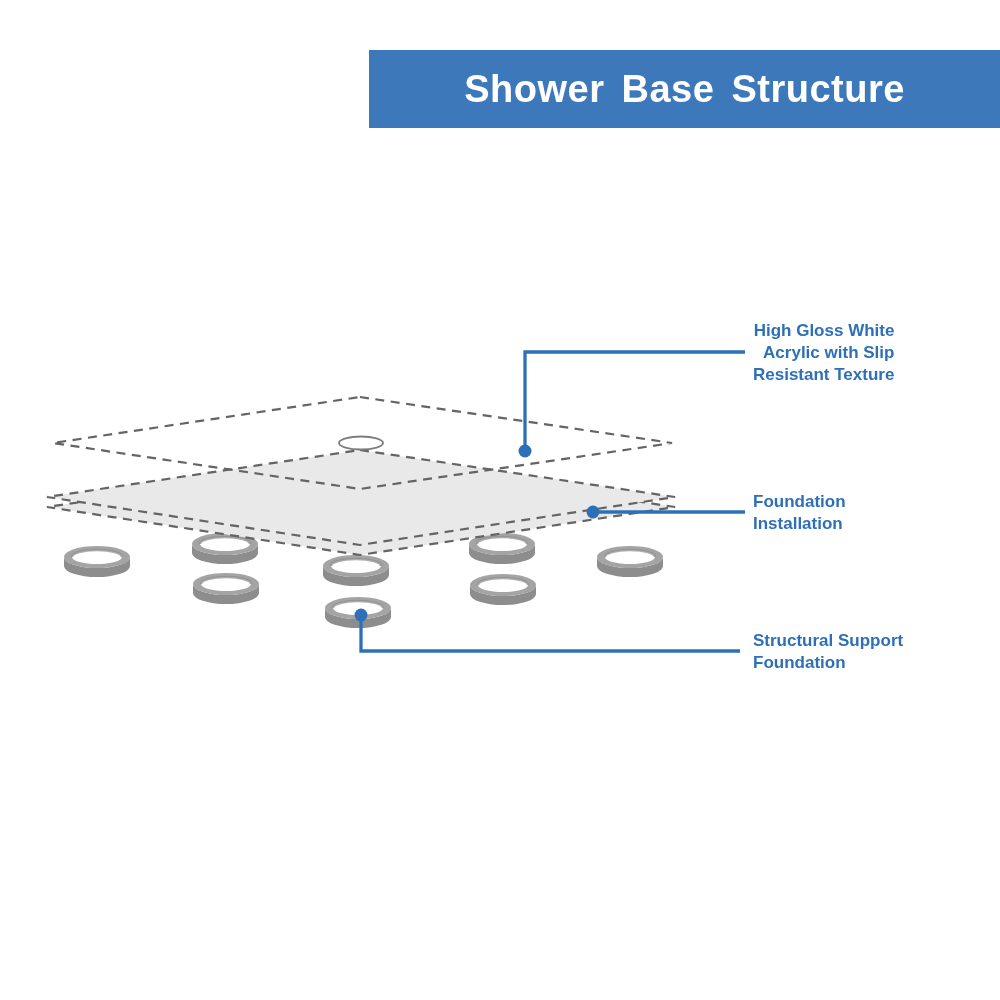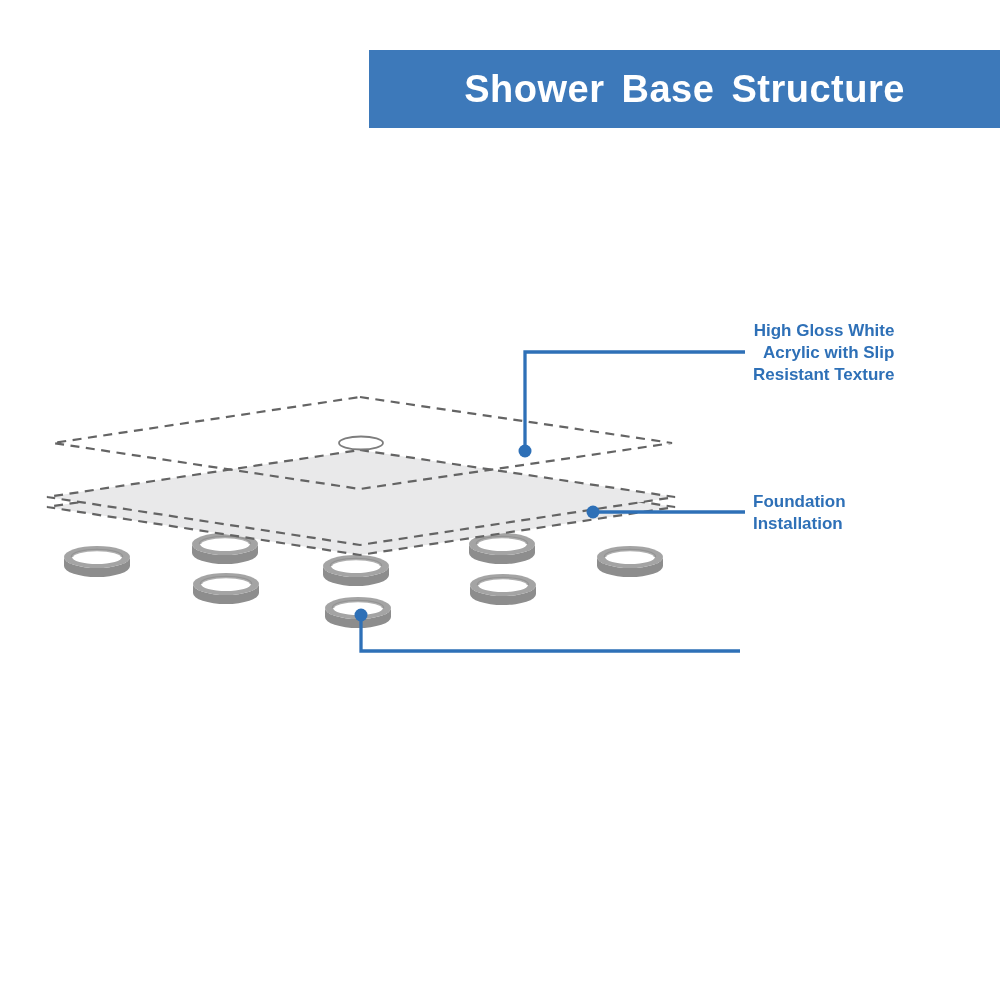--- a/index.html
+++ b/index.html
@@ -136,15 +136,19 @@
     <div>High Gloss White</div>
     <div>Acrylic with Slip</div>
     <div>Resistant Texture</div>
   </div>
 
   <div class="callout callout-fiberglass">
     <div>Foundation</div>
     <div>Installation</div>
   </div>
 
+  <div class="callout callout-support">
+    <div>Structural Support</div>
+    <div>Foundation</div>
+  </div>
 
 
 </div>
 
 </body></html>

